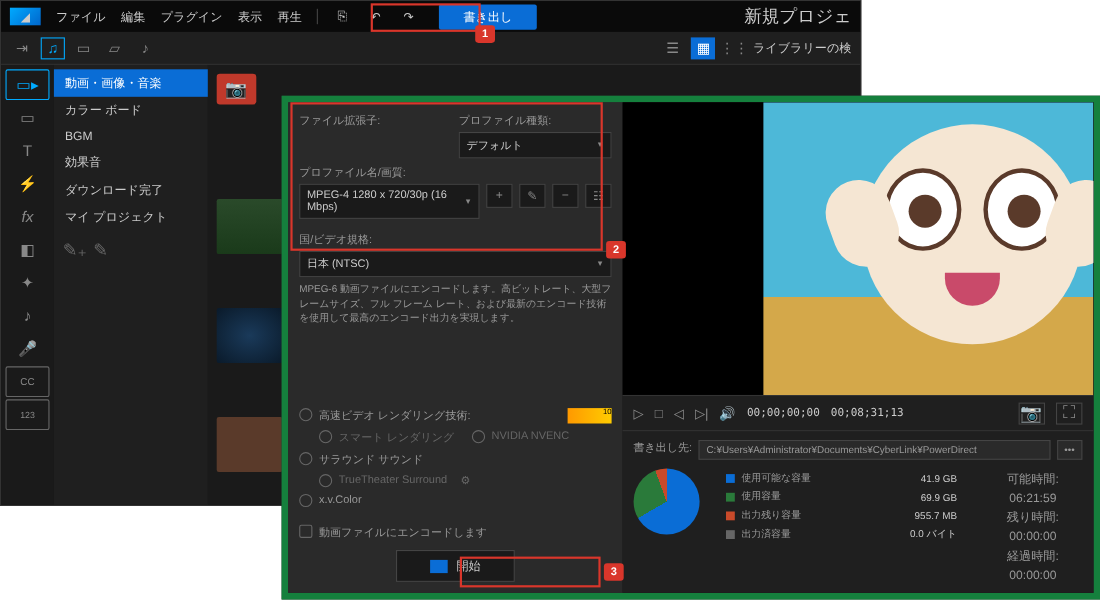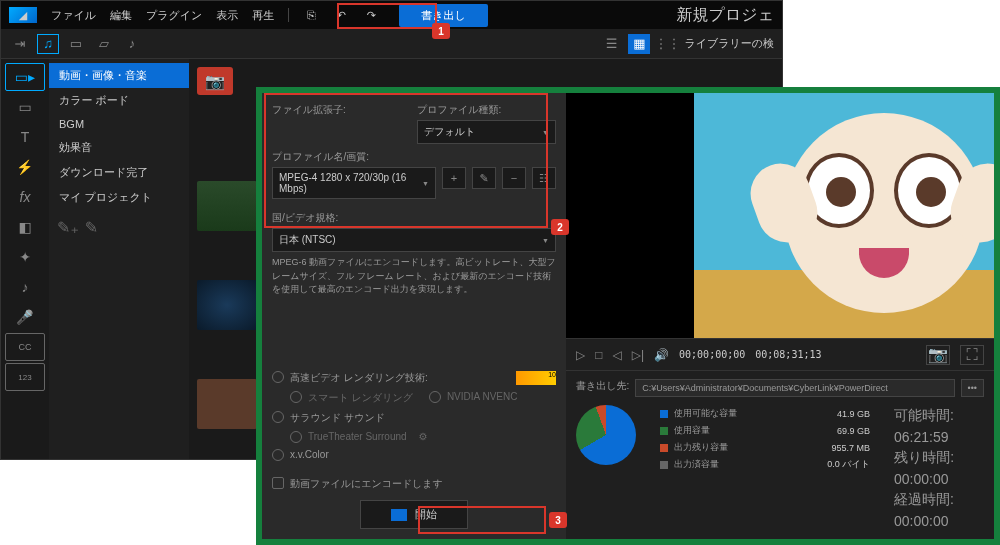--- a/index.html
+++ b/index.html
@@ -72,21 +72,21 @@
 .output-path{display:flex;align-items:flex-start;gap:6px;font-size:10px;color:#999;margin-bottom:8px}
 .path-box{flex:1;background:#2a2a2a;border:1px solid #444;padding:3px 6px;color:#999;font-size:9px;overflow:hidden}
 .dots-btn{background:#2a2a2a;border:1px solid #444;padding:3px 6px;color:#999;cursor:pointer;font-size:9px}
 .stats-area{display:flex;gap:12px}
 .pie-chart{width:60px;height:60px;border-radius:50%;background:conic-gradient(#0a6dd6 0 240deg,#2a7a3a 240deg 340deg,#c94a2a 340deg 360deg)}
 .stats-list{flex:1}
 .stat-row{display:flex;align-items:center;gap:6px;font-size:9px;color:#999;padding:2px 12px}
 .stat-sq{width:8px;height:8px}
 .stat-val{margin-left:auto;color:#ccc}
 .time-list{width:90px}
-.time-row{font-size:14px;color:#999;padding:2px 0;display:flex;justify-content:flex-start}
+.time-row{font-size:11px;color:#999;padding:2px 0;display:flex;justify-content:center}
 </style>
 </head>
 <body>
 
 <div class="main-window">
   <div class="menu-bar">
     <div class="logo">◢</div>
     <span class="menu-item">ファイル</span>
     <span class="menu-item">編集</span>
     <span class="menu-item">プラグイン</span>

